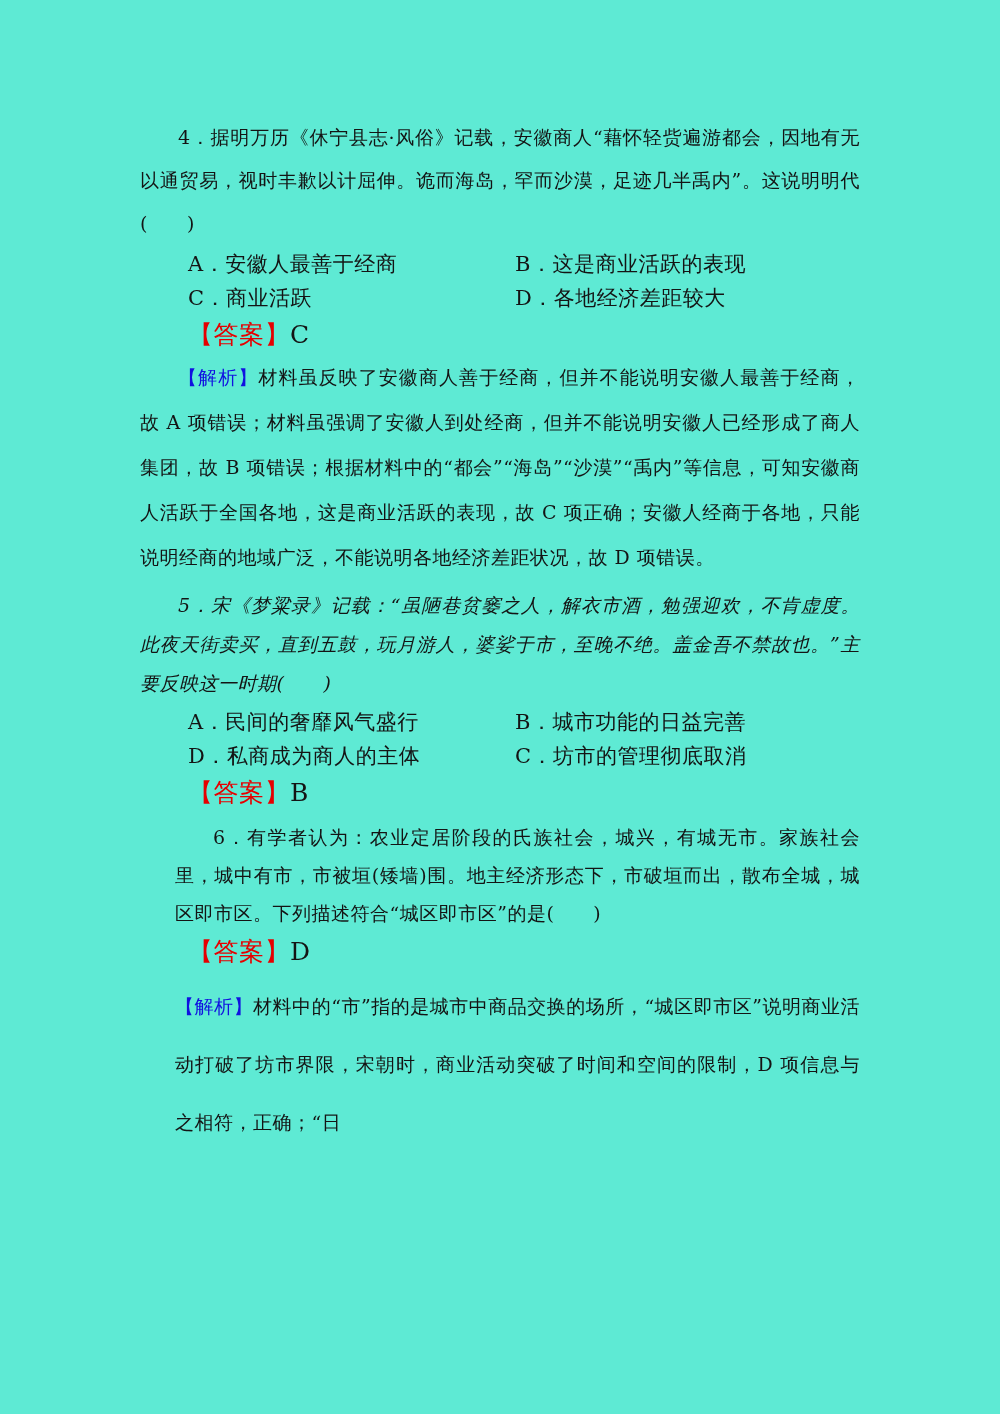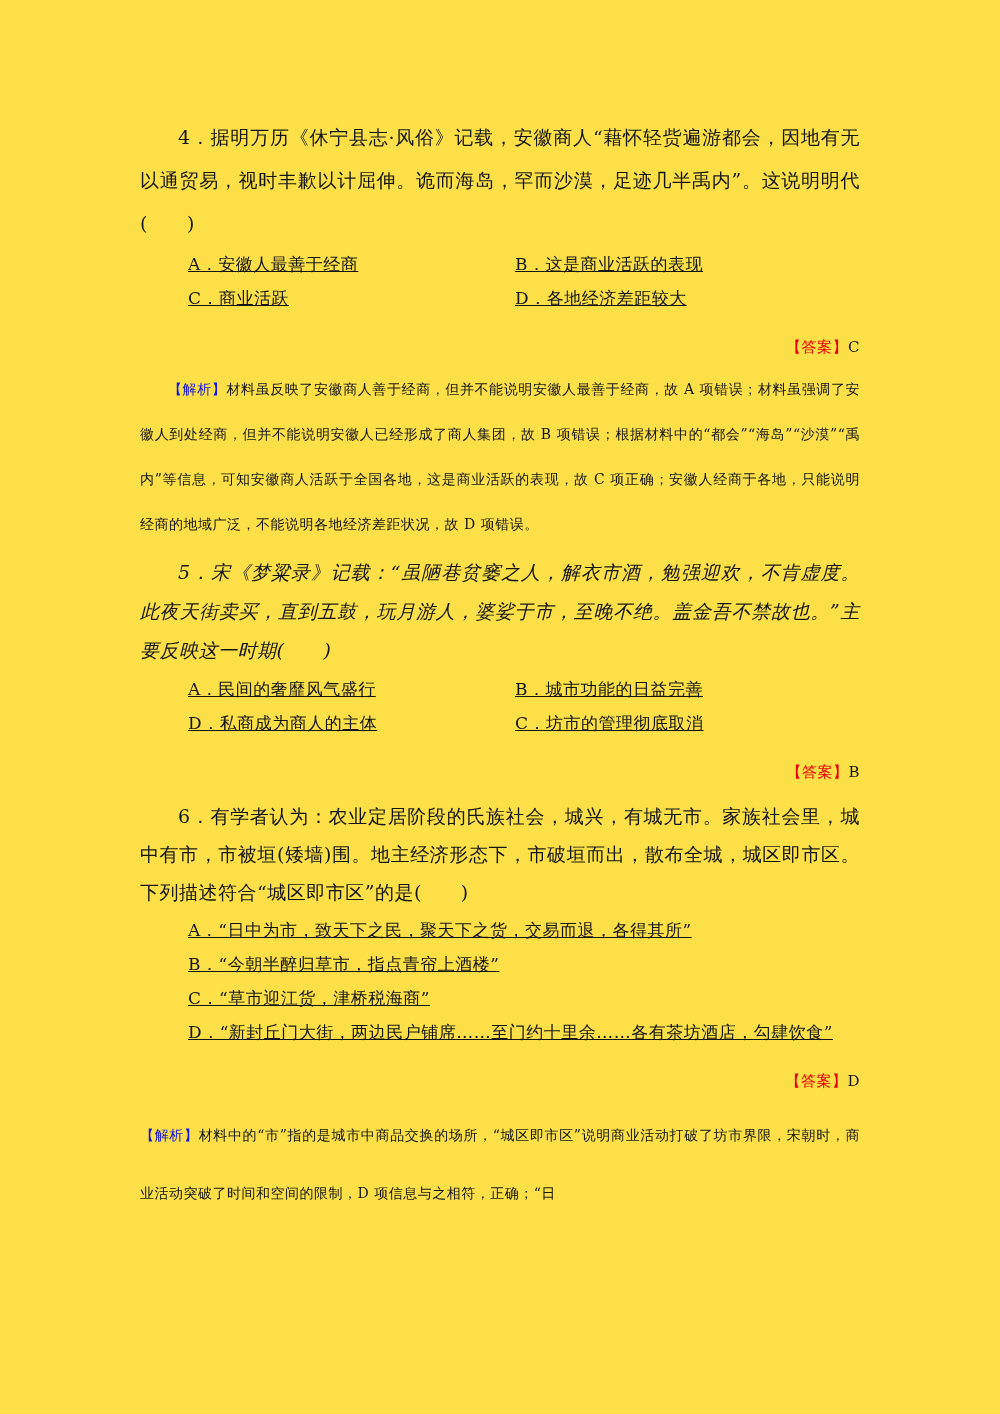--- a/index.html
+++ b/index.html
@@ -1,50 +1,50 @@
 <!DOCTYPE html>
 <html style="--answer-label: #e60000; --analysis-label: #1111e0; --text: #141414;"><head>
 <meta charset="utf-8">
 <style>
   html,body{margin:0;padding:0;}
   body{
     width:1000px;height:1414px;background:#ffffff;
     font-family:"DejaVu Serif","Liberation Serif",serif;
     color:#141414;
   }
-  .page{position:relative;width:1000px;height:1414px;background:#fde047;overflow:hidden;}
+  .page{position:relative;width:1000px;height:1414px;background:#5eead4;overflow:hidden;}
   .content{position:absolute;left:140px;top:116px;width:720px;}
   p{margin:0;}
   .stem{
     font-size:19px;line-height:43px;letter-spacing:0.5px;
     text-indent:2em;text-align:justify;
   }
   .options{
-    font-size:17px;line-height:34px;letter-spacing:0.5px;
-    padding-left:48px;margin-top:2px;text-decoration:underline;
+    font-size:21px;line-height:34px;letter-spacing:0.5px;
+    padding-left:48px;margin-top:2px;
   }
   .options.two-col{display:grid;grid-template-columns:327px auto;}
   .opt{white-space:nowrap;}
   .answer-line{
-    font-size:15px;line-height:34px;letter-spacing:0.5px;
-    padding-left:48px;margin-top:15px;margin-bottom:3px;text-align:right;
+    font-size:25px;line-height:34px;letter-spacing:0.5px;
+    padding-left:48px;margin-top:3px;margin-bottom:3px;
   }
   .answer-label{color:var(--answer-label,#e60000);}
   .analysis{
-    font-size:14px;line-height:45px;letter-spacing:0.5px;
+    font-size:19px;line-height:45px;letter-spacing:0.5px;
     text-indent:2em;text-align:justify;
   }
   .analysis-label{color:var(--analysis-label,#1111e0);}
   .no-indent{text-indent:0;}
   .lh38{line-height:38px;}
   .lh39{line-height:39px;font-style:italic;}
   .lh42{line-height:42px;}
   .lh58{line-height:58px;}
   .mt6{margin-top:6px;}
-  .mt8{margin-top:8px;}
+  .mt8{margin-top:8px;margin-left:35px;}
 </style>
 </head>
 <body>
 
 <div class="page">
   <div class="content">
 
     <section>
       <p class="stem">4．据明万历《休宁县志·风俗》记载，安徽商人“藉怀轻赀遍游都会，因地有无以通贸易，视时丰歉以计屈伸。诡而海岛，罕而沙漠，足迹几半禹内”。这说明明代(　　)</p>
       <div class="options two-col">
@@ -69,26 +69,20 @@
         <span class="opt">D．私商成为商人的主体</span>
         <span class="opt">C．坊市的管理彻底取消</span>
       </div>
       <p class="answer-line">
         <span class="answer-label">【答案】</span><span>B</span>
       </p>
     </section>
 
     <section>
       <p class="stem lh38 mt8">6．有学者认为：农业定居阶段的氏族社会，城兴，有城无市。家族社会里，城中有市，市被垣(矮墙)围。地主经济形态下，市破垣而出，散布全城，城区即市区。下列描述符合“城区即市区”的是(　　)</p>
-      <div class="options">
-        <div class="opt">A．“日中为市，致天下之民，聚天下之货，交易而退，各得其所”</div>
-        <div class="opt">B．“今朝半醉归草市，指点青帘上酒楼”</div>
-        <div class="opt">C．“草市迎江货，津桥税海商”</div>
-        <div class="opt">D．“新封丘门大街，两边民户铺席……至门约十里余……各有茶坊酒店，勾肆饮食”</div>
-      </div>
       <p class="answer-line">
         <span class="answer-label">【答案】</span><span>D</span>
       </p>
       <p class="analysis lh58 no-indent mt8">
         <span class="analysis-label">【解析】</span><span>材料中的“市”指的是城市中商品交换的场所，“城区即市区”说明商业活动打破了坊市界限，宋朝时，商业活动突破了时间和空间的限制，D 项信息与之相符，正确；“日</span>
       </p>
     </section>
 
   </div>
 </div>

